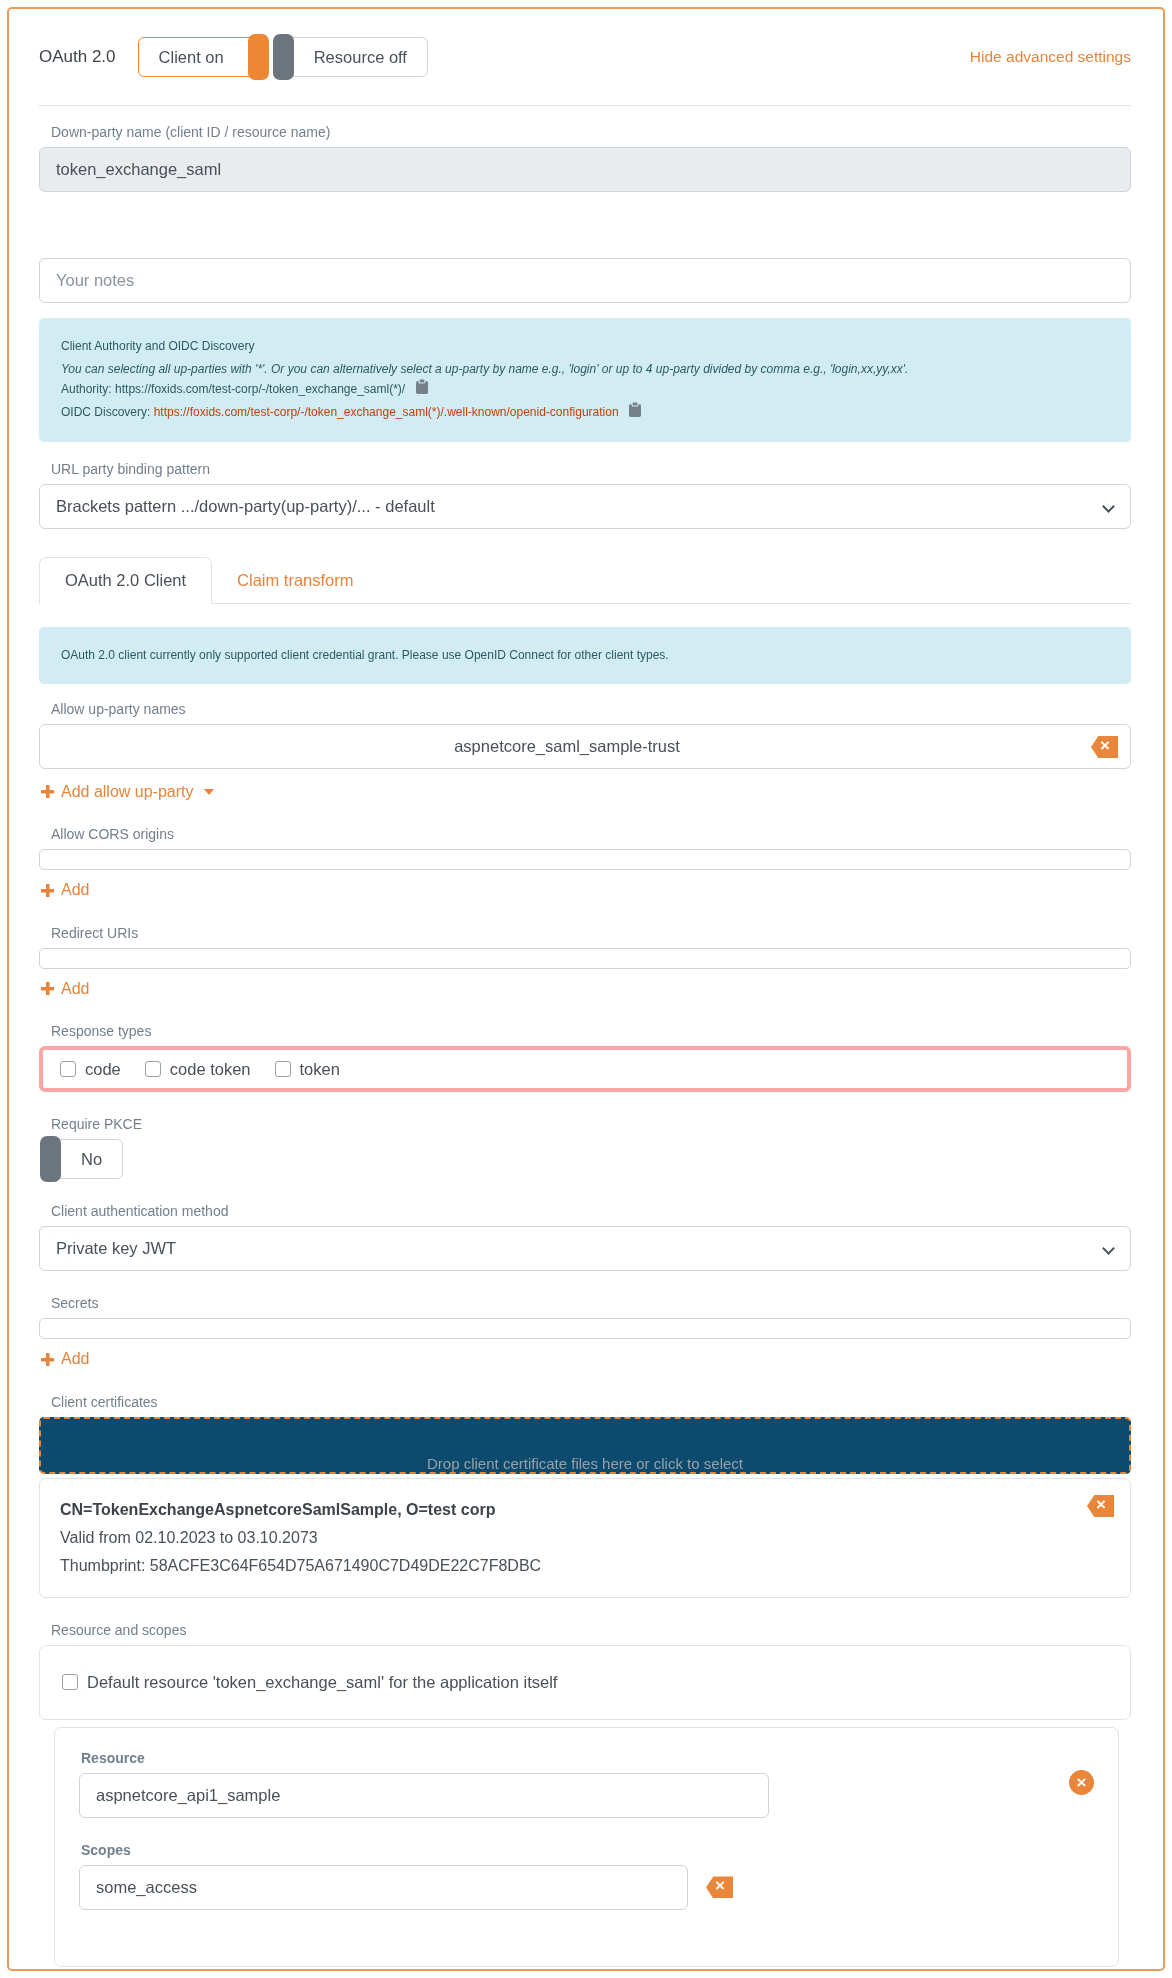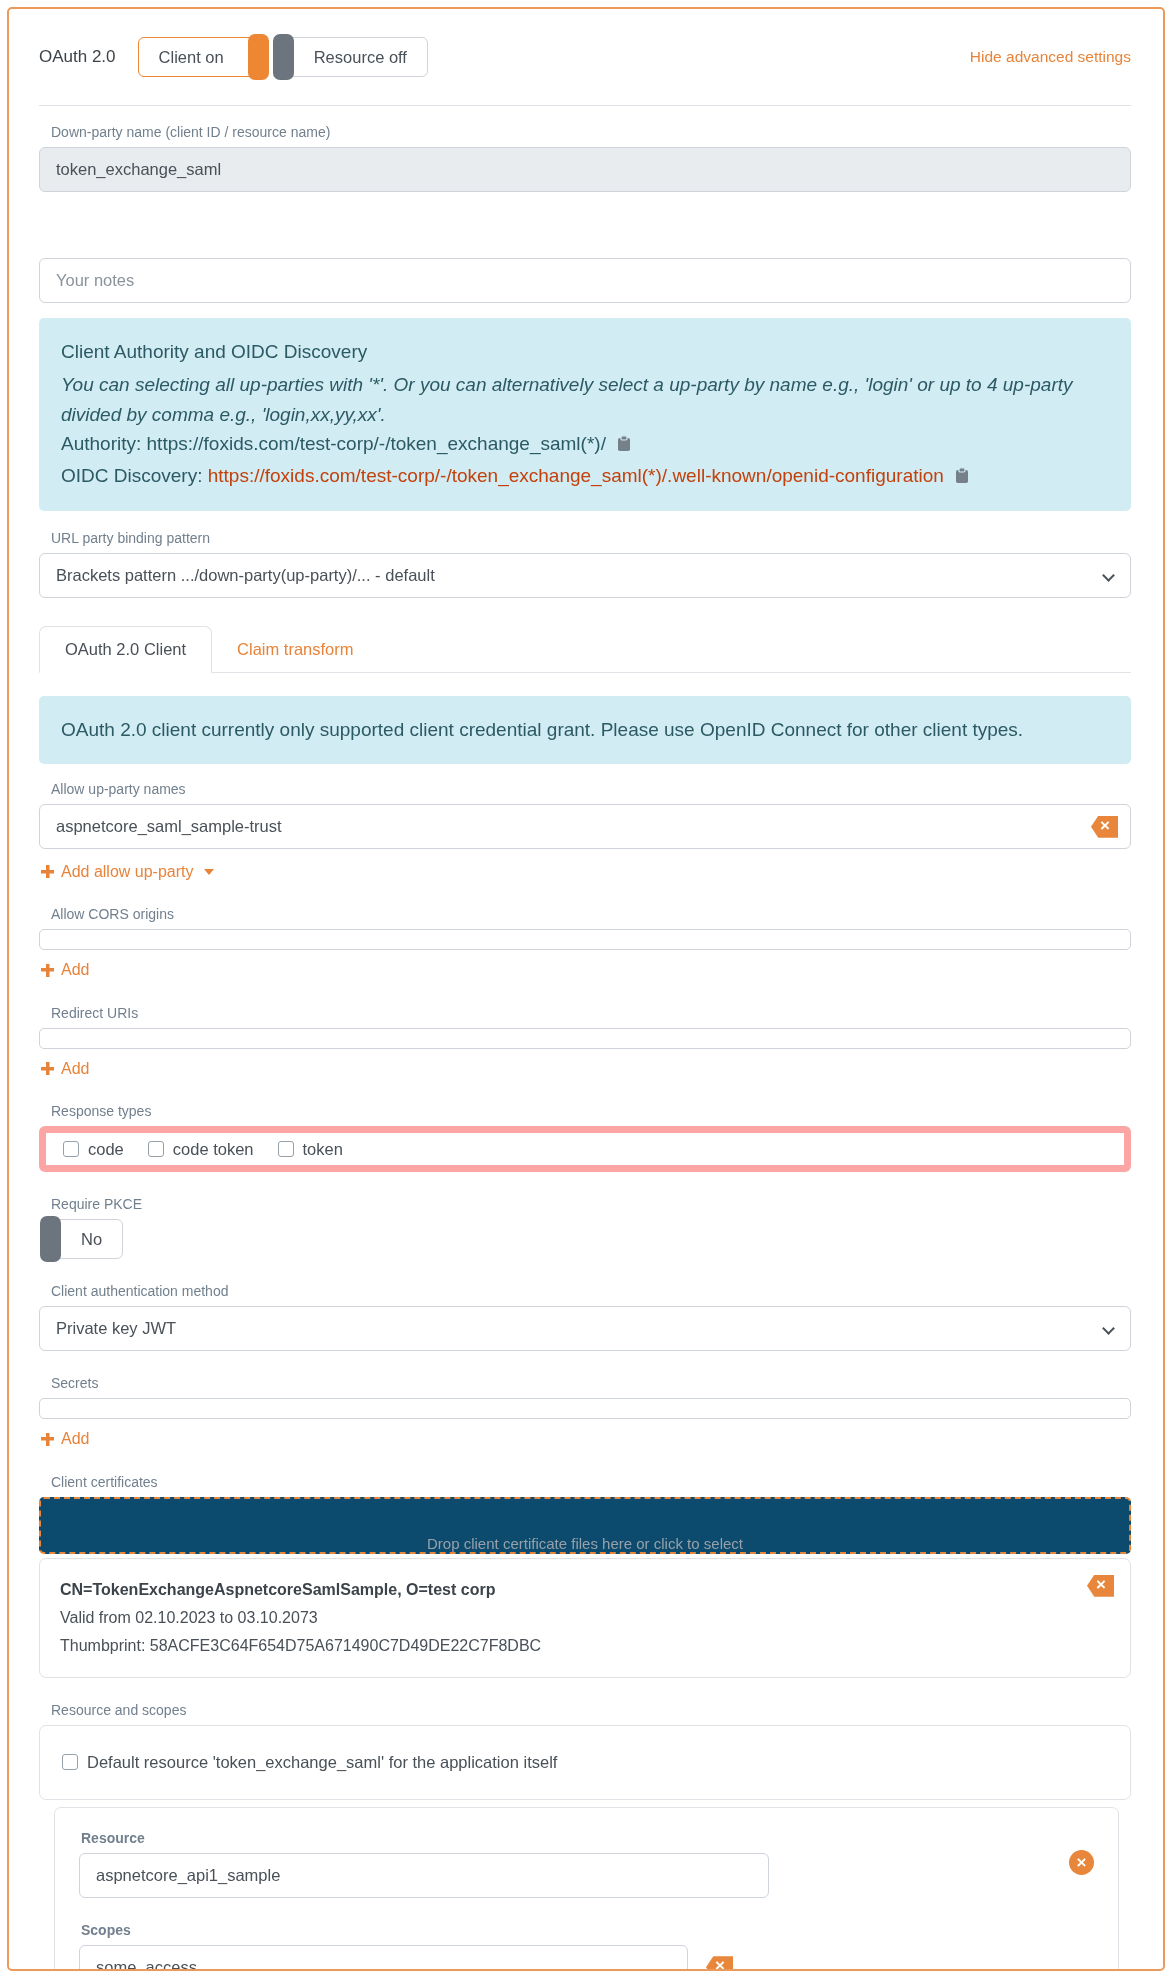--- a/index.html
+++ b/index.html
@@ -27,34 +27,34 @@
   .toggle.off .knob { left:-11px; background:#6c757d; }
 
   
   .lbl { display:block; font-size:14px; color:#72808e; margin:24px 0 7px 12px; }
   .inp { width:100%; height:45px; border:1px solid #ced4da; border-radius:6px;
          font-size:16.5px; color:#495057; padding:0 16px;
          font-family:"Liberation Sans","DejaVu Sans",sans-serif; background:#fff; }
   .inp.gray { background:#e9ecef; }
   .inp::placeholder { color:#8a939b; opacity:1; }
   .inp-wrap { position:relative; }
-  .inp-wrap .inp { padding-right:52px; }
+  .inp-wrap .inp { padding-right:52px;text-align:center; }
   .thin { width:100%; height:21px; border:1px solid #ced4da; border-radius:5px; background:#fff; }
 
   
   .select { position:relative; width:100%; height:45px; border:1px solid #ced4da;
             border-radius:6px; background:#fff; display:flex; align-items:center;
             padding:0 36px 0 16px; font-size:16.5px; color:#495057; cursor:pointer; }
   .chev { position:absolute; right:17px; top:17px; width:9px; height:9px;
           border-right:2px solid #495057; border-bottom:2px solid #495057;
           transform:rotate(45deg); }
 
   
   .alert { background:#d2ecf3; border-radius:5px; padding:19px 22px; margin-top:15px;
-           color:#2c5a64; font-size:19px; line-height:1.55; }
+           color:#2c5a64; font-size:12px; line-height:1.55; }
   .alert .a-title { margin-bottom:4px; }
   .alert .a-italic { font-style:italic; }
   .alert a.orange { color:#c2410c; text-decoration:none; }
   .clip { display:inline-block; vertical-align:-2px; margin-left:6px; cursor:pointer; }
 
   
   .tabs { display:flex; align-items:flex-end; border-bottom:1px solid #dfe3e7; margin-top:28px; }
   .tab { font-size:16.5px; padding:13px 25px; cursor:pointer; }
   .tab.active { border:1px solid #dfe3e7; border-bottom:1px solid #fff; margin-bottom:-1px;
                 border-radius:7px 7px 0 0; color:#495057; background:#fff; }
@@ -69,21 +69,21 @@
             linear-gradient(#e8833a,#e8833a) center/3.5px 13px no-repeat; }
   .caret { width:0; height:0; border-left:5.5px solid transparent;
            border-right:5.5px solid transparent; border-top:6px solid #e8833a;
            display:inline-block; margin-left:3px; }
 
   
   .cb { width:16px; height:16px; border:1px solid #97a1a9; border-radius:3px;
         background:#fff; display:inline-block; flex:none; cursor:pointer; }
   .cb-row { display:flex; align-items:center; gap:9px; font-size:16.5px; color:#495057; }
 
-  .rt-box { border:7px solid #fca5a5; border-radius:6px; height:46px;
+  .rt-box { border:4px solid #fca5a5; border-radius:6px; height:46px;
             display:flex; align-items:center; gap:24px; padding:0 17px; }
 
   
   .del { position:relative; width:27px; height:22px; display:inline-block;
          background:#e8873b; cursor:pointer;
          clip-path:polygon(27% 0,100% 0,100% 100%,27% 100%,0 50%); }
   .del::before { content:"×"; position:absolute; left:9px; top:50%; transform:translateY(-54%);
                  color:#fff; font-weight:bold; font-size:17px; }
   .circle-x { width:25px; height:25px; border-radius:50%; background:#e8873b; color:#fff;
               display:flex; align-items:center; justify-content:center; font-size:17px;

